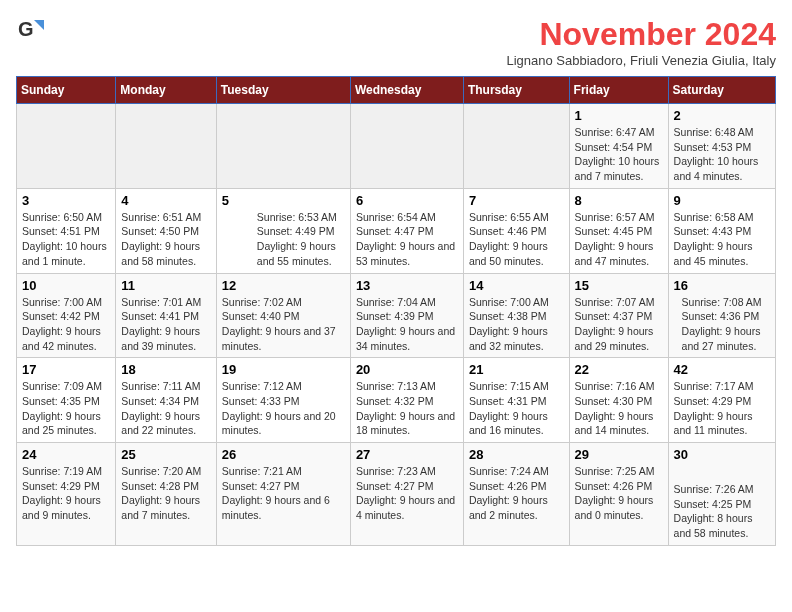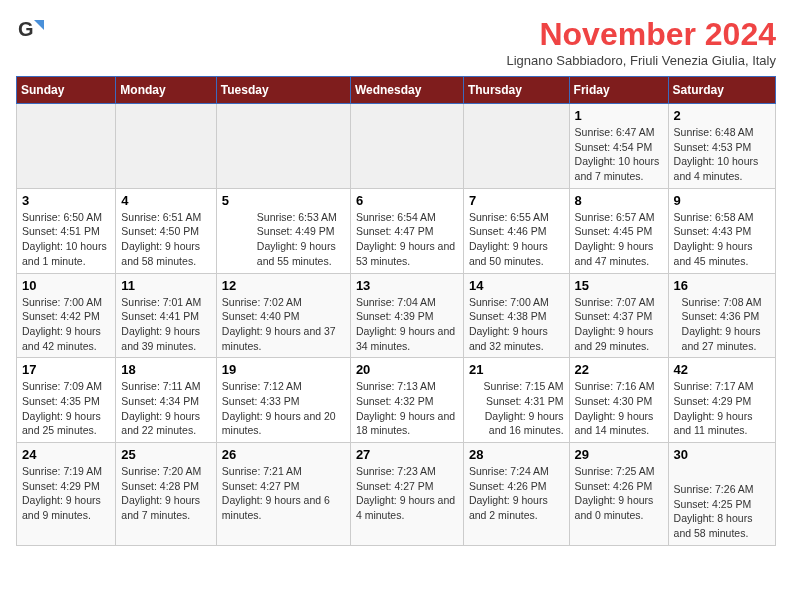--- a/index.html
+++ b/index.html
@@ -248,21 +248,21 @@
 Daylight: 9 hours and 20 minutes.</div>
         </td>
         <td>
           <span class="day-number">20</span>
           <div class="day-info" style="white-space: pre-line;">Sunrise: 7:13 AM
 Sunset: 4:32 PM
 Daylight: 9 hours and 18 minutes.</div>
         </td>
         <td>
           <span class="day-number">21</span>
-          <div class="day-info" style="white-space: pre-line; text-align: right;">Sunrise: 7:15 AM
+          <div class="day-info" style="white-space: pre-line;">Sunrise: 7:15 AM
 Sunset: 4:31 PM
 Daylight: 9 hours and 16 minutes.</div>
         </td>
         <td>
           <span class="day-number">22</span>
           <div class="day-info" style="white-space: pre-line;">Sunrise: 7:16 AM
 Sunset: 4:30 PM
 Daylight: 9 hours and 14 minutes.</div>
         </td>
         <td>

